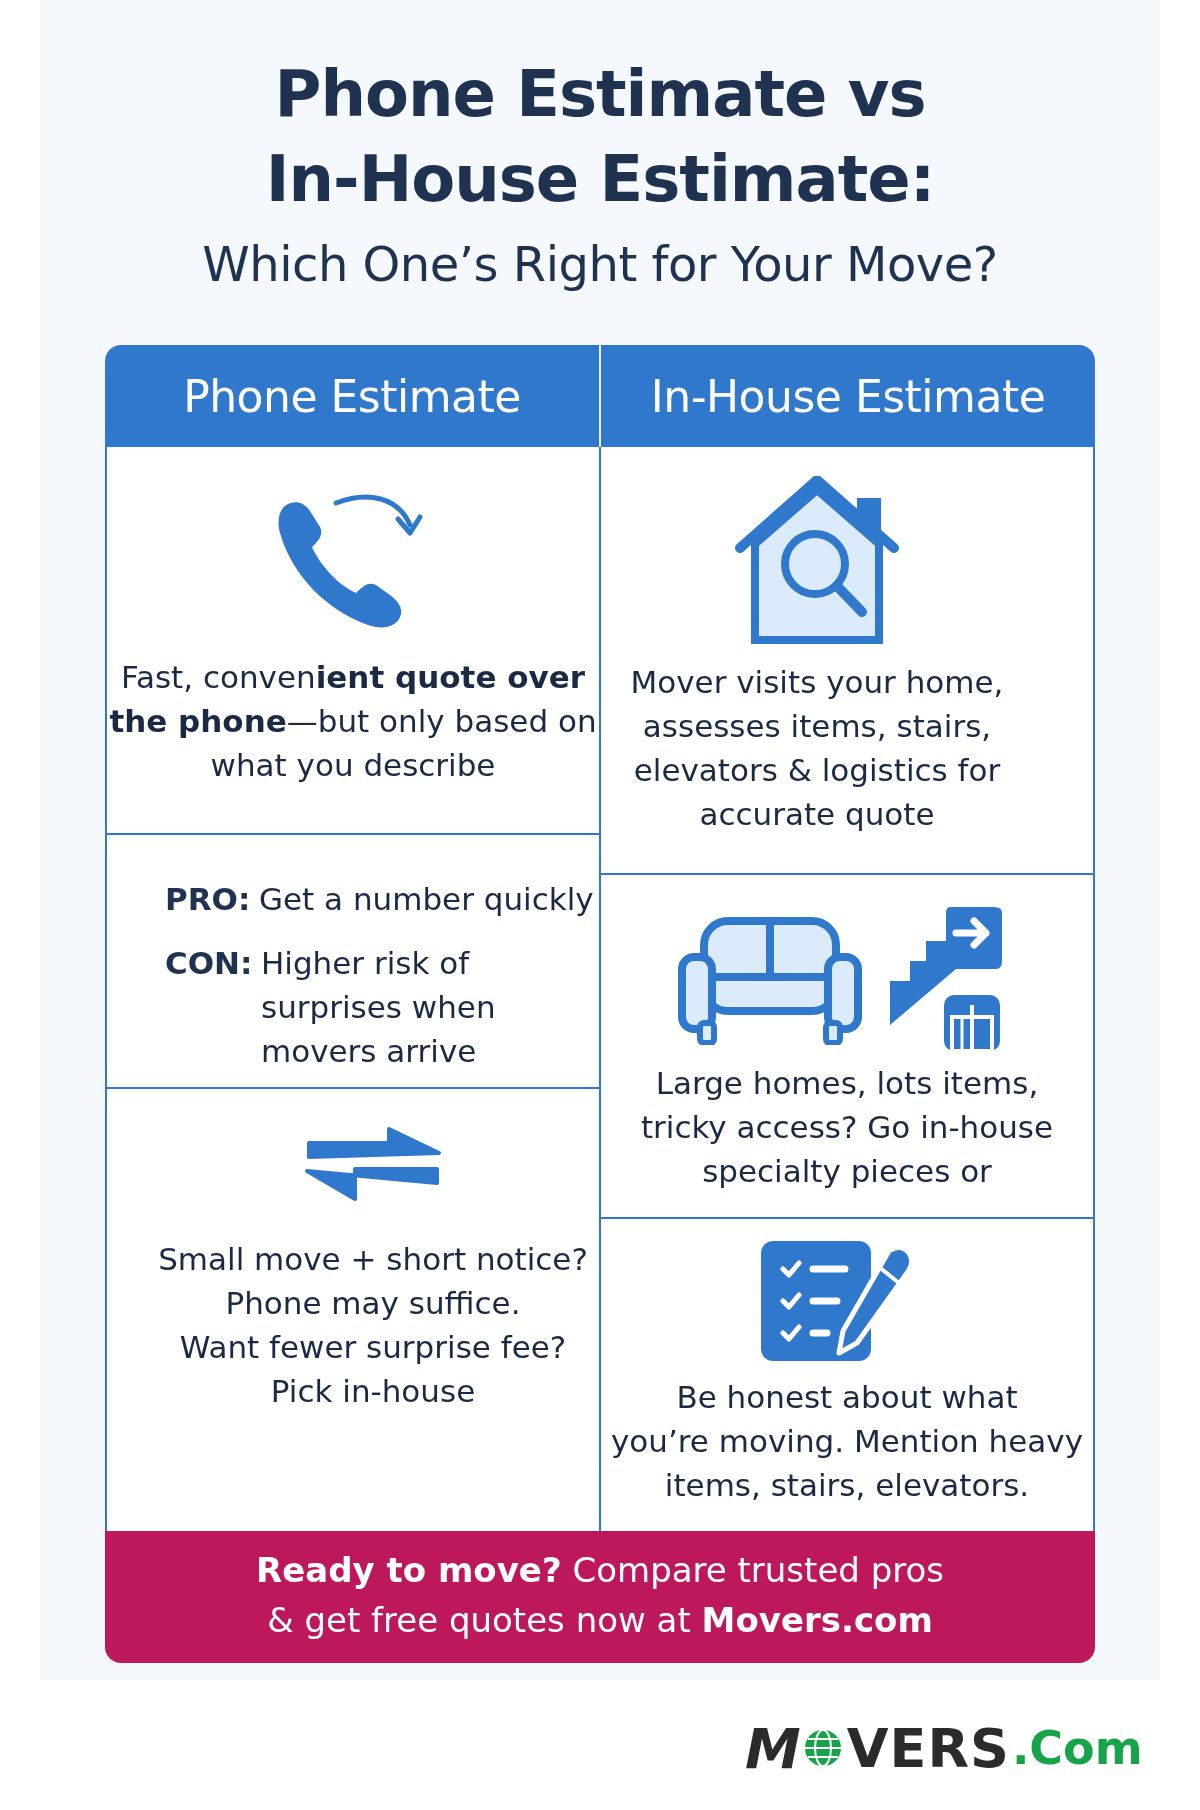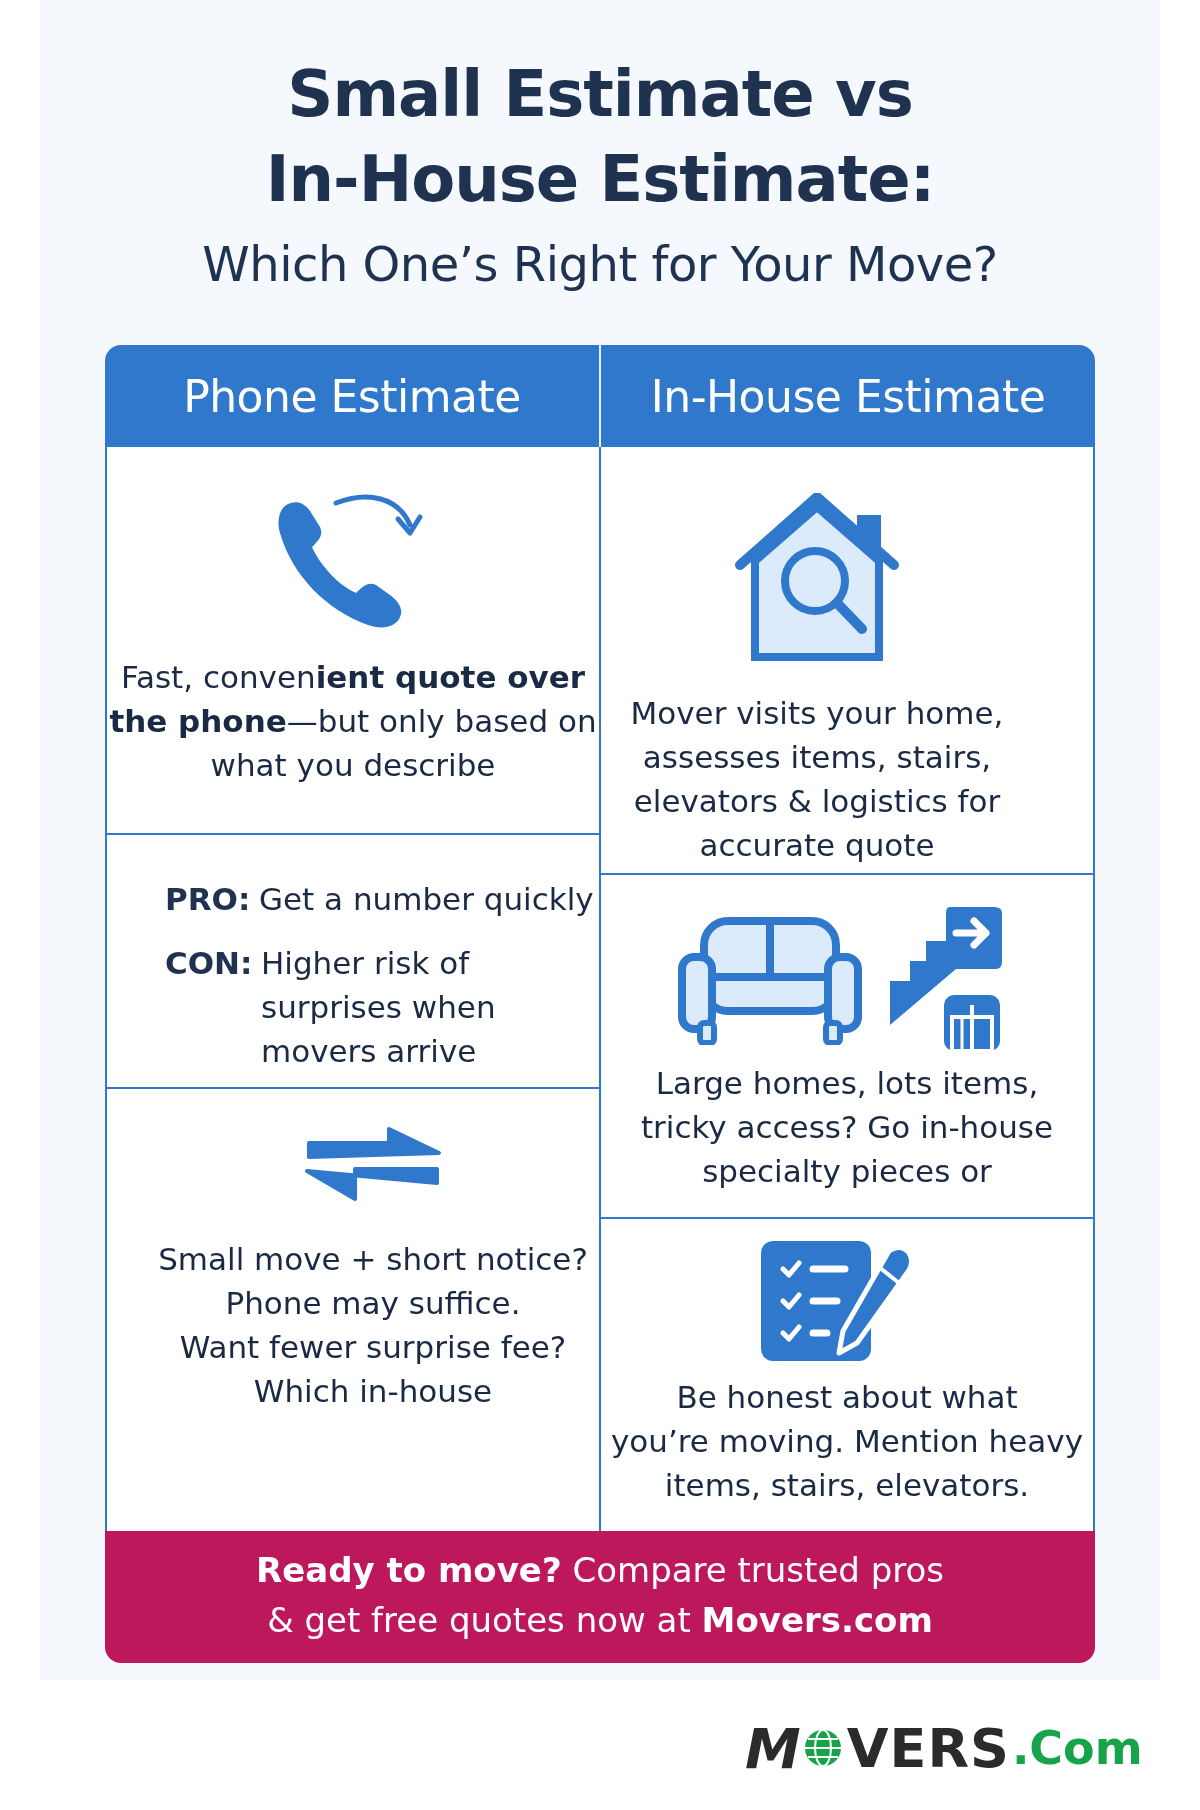--- a/index.html
+++ b/index.html
@@ -35,21 +35,21 @@
   .logo .m { font-size:56px; color:#2b2b2b; font-style:italic; letter-spacing:-2px; }
   .logo .vers { font-size:54px; color:#2b2b2b; letter-spacing:1px; }
   .logo .com { font-size:46px; color:#17a34a; margin-left:2px; }
   svg { display:block; }
 </style>
 </head>
 <body>
 
 <div class="panel"></div>
 
-<div class="title t1">Small Estimate vs</div>
+<div class="title t1">Phone Estimate vs</div>
 <div class="title t2">In-House Estimate:</div>
 <div class="subtitle">Which One’s Right for Your Move?</div>
 
 <div class="table">
   <div class="hdr l">Phone Estimate</div>
   <div class="hdr-div"></div>
   <div class="hdr r">In-House Estimate</div>
 
   <div class="body"></div>
   <div class="col-div"></div>
@@ -86,25 +86,25 @@
     <div style="margin-top:34px; margin-left:40px;">
       <svg width="140" height="82" viewBox="0 0 140 82">
         <path d="M6 20 L86 20 L86 6 L136 30 L6 34 Z" fill="#2f78cc" stroke="#2f78cc" stroke-width="4" stroke-linejoin="round"></path>
         <path d="M134 46 L52 46 L52 76 L4 48 L134 60 Z" fill="#2f78cc" stroke="#2f78cc" stroke-width="4" stroke-linejoin="round"></path>
       </svg>
     </div>
     <div class="txt" style="margin-top:32px; margin-left:40px;">
       <div>Small move + short notice?</div>
       <div>Phone may suffice.</div>
       <div>Want fewer surprise fee?</div>
-      <div>Which in-house</div>
+      <div>Pick in-house</div>
     </div>
   </div>
 
-  <div class="cell" style="left:496px; top:110px; width:432px; height:426px;gap:14px;">
+  <div class="cell" style="left:496px; top:93px; width:432px; height:426px;">
     <div style="margin-top:38px;">
       <svg width="190" height="170" viewBox="0 0 190 170">
         <path d="M18 72 L95 4 L172 72" fill="none" stroke="#2f78cc" stroke-width="10" stroke-linecap="round" stroke-linejoin="round"></path>
         <rect x="135" y="22" width="24" height="40" fill="#2f78cc"></rect>
         <path d="M33 68 L95 14 L157 68 L157 164 L33 164 Z" fill="#dcebfb" stroke="#2f78cc" stroke-width="8"></path>
         <circle cx="93" cy="88" r="30" fill="#dcebfb" stroke="#2f78cc" stroke-width="8"></circle>
         <line x1="115" y1="110" x2="140" y2="136" stroke="#2f78cc" stroke-width="10" stroke-linecap="round"></line>
       </svg>
     </div>
     <div class="txt" style="margin-top:14px;">

